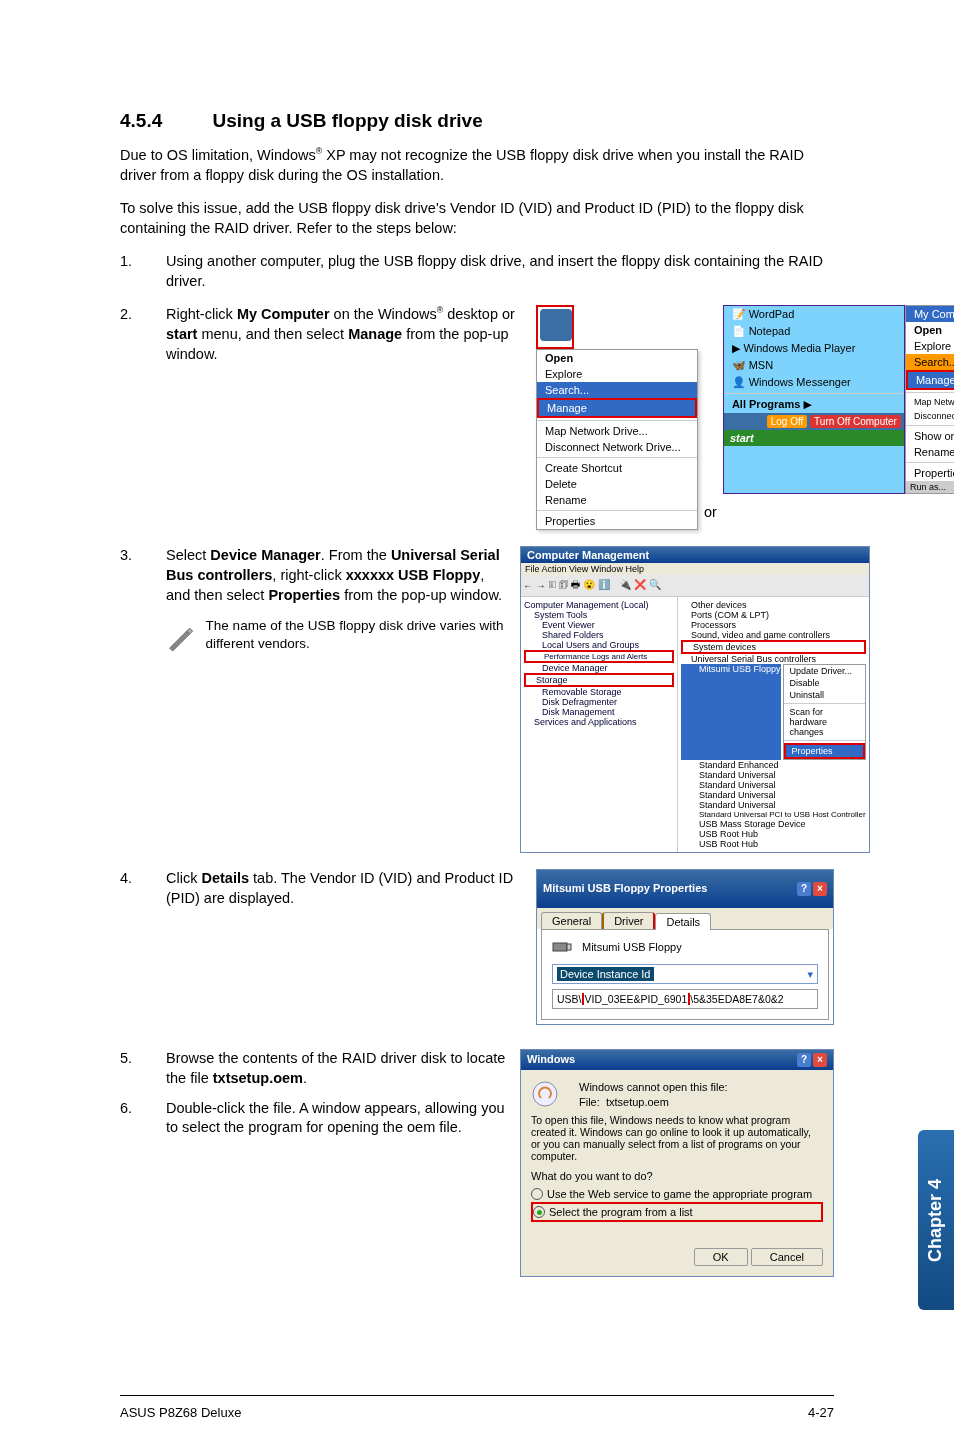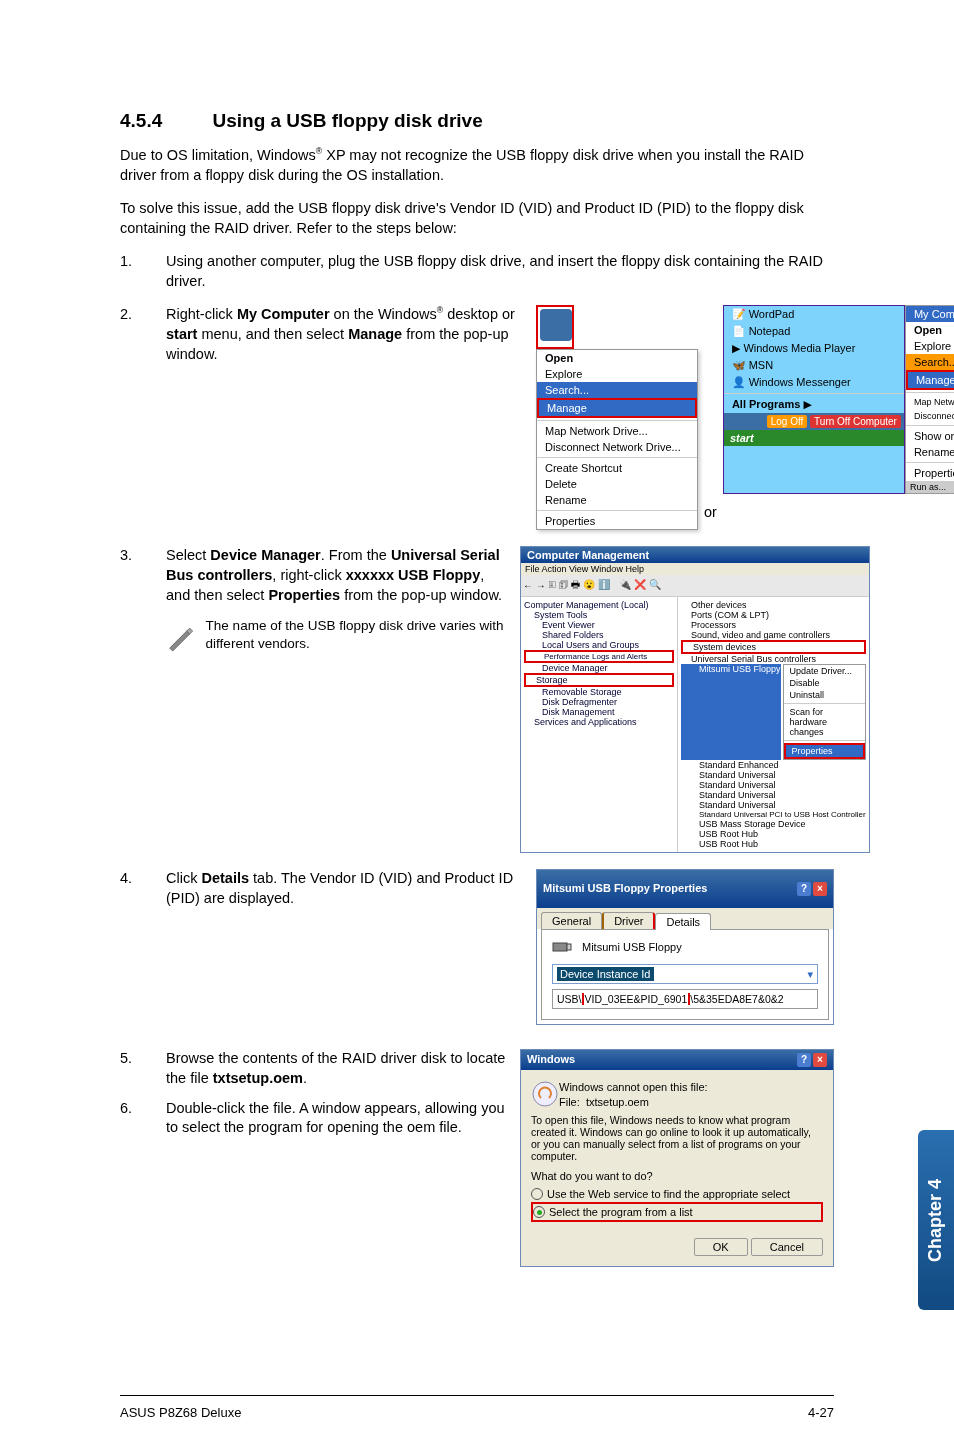--- a/index.html
+++ b/index.html
@@ -49,21 +49,21 @@
 .combo{border:1px solid #7a9ccf;background:#fff;padding:2px 4px;display:flex;justify-content:space-between;align-items:center;font-size:11px}
 .combo .sel-text{background:#0c4a6e;color:#fff;padding:1px 3px}
 .combo .arrow{color:#316ac5}
 .readonly{background:#fff;border:1px solid #999;padding:3px 4px;font-size:10.5px;margin-top:5px}
 .win-dialog{border:1px solid #6b8ab8;width:365px;font-family:Tahoma,Arial,sans-serif;font-size:11px}
 .win-body{background:#ece9d8;padding:10px}
 .radio-row{display:flex;align-items:center;gap:4px;font-size:11px;padding:2px 0}
 .radio{width:10px;height:10px;border:1px solid #555;border-radius:50%;display:inline-flex;align-items:center;justify-content:center}
 .radio.checked::after{content:"";width:5px;height:5px;background:#2a2;border-radius:50%}
 .btn{border:1px solid #999;background:#ece9d8;padding:2px 18px;font-size:11px;border-radius:2px}
-.btns{text-align:right;margin-top:16px}
+.btns{text-align:right;margin-top:26px}
 .chapter-tab{position:absolute;right:0;top:1130px;width:36px;height:180px;background:linear-gradient(#2a6fb0,#124a82);color:#fff;display:flex;align-items:center;justify-content:center;border-radius:6px 0 0 6px}
 .chapter-tab span{transform:rotate(-90deg);white-space:nowrap;font-weight:bold;font-size:18px}
 .footer{position:absolute;bottom:18px;left:120px;right:120px;display:flex;justify-content:space-between;font-size:13px}
 .footer-line{position:absolute;bottom:42px;left:120px;right:120px;height:1px;background:#000}
 .pencil-svg{width:40px;height:40px}
 .file-icon{width:28px;height:28px}
 </style>
 </head>
 <body>
 
@@ -259,35 +259,35 @@
         <span class="num">6.</span>
         <span>Double-click the file. A window appears, allowing you to select the program for opening the oem file.</span>
       </div>
     </div>
     <div class="win-dialog">
       <div class="title" style="background:linear-gradient(#3b6ea5,#0a3e8e);color:#fff;padding:3px 6px;font-weight:bold;display:flex;justify-content:space-between">
         <span>Windows</span>
         <span class="closebtns"><span class="qmark">?</span><span class="xbtn">×</span></span>
       </div>
       <div class="win-body">
-        <div style="display:flex;gap:0;align-items:center;margin-bottom:6px">
+        <div style="display:flex;gap:20px;align-items:center;margin-bottom:6px">
           <svg class="file-icon" viewBox="0 0 28 28">
               <circle cx="14" cy="14" r="12" fill="#eef" stroke="#88a"></circle>
               <path d="M10 18 A6 6 0 1 1 18 18" fill="none" stroke="#e08030" stroke-width="2"></path>
             </svg>
           <div>
             <div>Windows cannot open this file:</div>
             <div style="margin-top:3px"><span>File:</span>&nbsp;&nbsp;<span>txtsetup.oem</span></div>
           </div>
         </div>
         <div style="font-size:10.5px;margin-bottom:8px">To open this file, Windows needs to know what program created it. Windows can go online to look it up automatically, or you can manually select from a list of programs on your computer.</div>
         <div style="margin-bottom:4px">What do you want to do?</div>
         <div class="radio-row">
             <span class="radio"></span>
-            <span>Use the Web service to find the appropriate select</span>
+            <span>Use the Web service to game the appropriate program</span>
           </div>
         <div class="red-box">
             <div class="radio-row">
               <span class="radio checked"></span>
               <span>Select the program from a list</span>
             </div>
           </div>
         <div class="btns">
           <button class="btn">OK</button>
           <button class="btn">Cancel</button>

